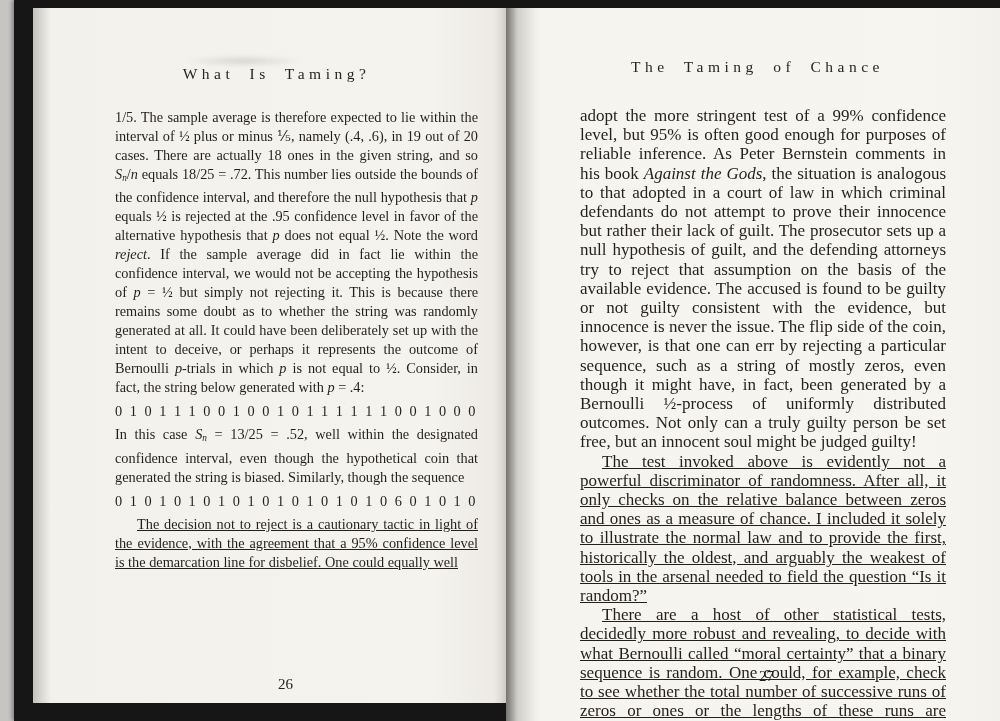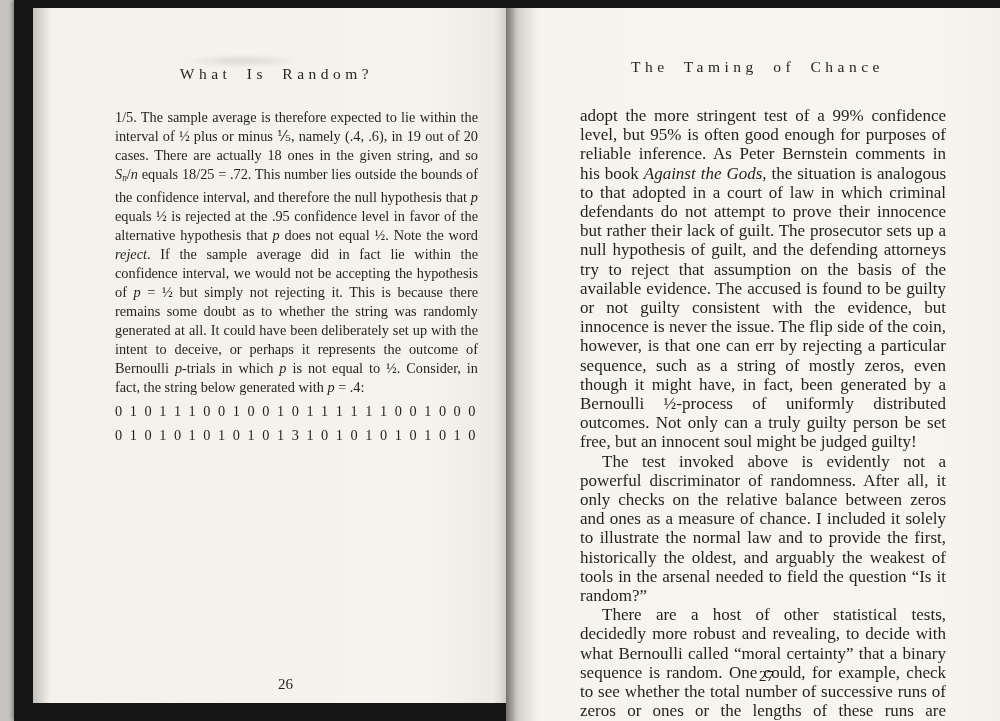--- a/index.html
+++ b/index.html
@@ -74,21 +74,21 @@
   }
   .page-left .page-body {
     left: 82px; top: 100px; width: 363px;
     font-size: 14.3px; line-height: 19px;
   }
   .page-right .page-body {
     left: 74px; top: 98px; width: 366px;
     font-size: 17px; line-height: 19.2px;
   }
   .para { margin: 0; text-align: justify; }
-  .para.indent { text-indent: 22px; }
+  .para.indent { text-indent: 22px; text-decoration: underline; }
   .binary-line {
     text-align: center;
     letter-spacing: 2px;
     margin: 5px 16px 4px 0;
     white-space: nowrap;
   }
   .page-number {
     position: absolute;
     width: 100%;
     text-align: center;
@@ -108,25 +108,27 @@
   sub { font-size: 0.65em; vertical-align: -0.25em; }
 </style>
 </head>
 <body>
 
 <div class="scene">
   <div class="book">
 
     <div class="page page-left">
       <div class="ghost-smudge"></div>
-      <div class="running-head">What Is Random?</div>
+      <div class="running-head">What Is Taming?</div>
       <div class="page-body">
           <div class="para">1/5. The sample average is therefore expected to lie within the interval of ½ plus or minus ⅕, namely (.4, .6), in 19 out of 20 cases. There are actually 18 ones in the given string, and so <i>S</i><sub><i>n</i></sub>/<i>n</i> equals 18/25 = .72. This number lies outside the bounds of the confidence interval, and therefore the null hypothesis that <i>p</i> equals ½ is rejected at the .95 confidence level in favor of the alternative hypothesis that <i>p</i> does not equal ½. Note the word <i>reject</i>. If the sample average did in fact lie within the confidence interval, we would not be accepting the hypothesis of <i>p</i> = ½ but simply not rejecting it. This is because there remains some doubt as to whether the string was randomly generated at all. It could have been deliberately set up with the intent to deceive, or perhaps it represents the outcome of Bernoulli <i>p</i>-trials in which <i>p</i> is not equal to ½. Consider, in fact, the string below generated with <i>p</i> = .4:</div>
           <div class="binary-line">0 1 0 1 1 1 0 0 1 0 0 1 0 1 1 1 1 1 1 0 0 1 0 0 0</div>
-          <div class="binary-line">0 1 0 1 0 1 0 1 0 1 0 1 3 1 0 1 0 1 0 1 0 1 0 1 0</div>
+          <div class="para">In this case <i>S</i><sub><i>n</i></sub> = 13/25 = .52, well within the designated confidence interval, even though the hypothetical coin that generated the string is biased. Similarly, though the sequence</div>
+          <div class="binary-line">0 1 0 1 0 1 0 1 0 1 0 1 0 1 0 1 0 1 0 6 0 1 0 1 0</div>
+          <div class="para indent">The decision not to reject is a cautionary tactic in light of the evidence, with the agreement that a 95% confidence level is the demarcation line for disbelief. One could equally well</div>
         </div>
       <div class="page-number">26</div>
       <div class="left-edge-shade"></div>
       <div class="gutter-shade-left"></div>
     </div>
 
     <div class="page page-right">
       <div class="running-head">The Taming of Chance</div>
       <div class="page-body">
           <div class="para">adopt the more stringent test of a 99% confidence level, but 95% is often good enough for purposes of reliable inference. As Peter Bernstein comments in his book <i>Against the Gods</i>, the situation is analogous to that adopted in a court of law in which criminal defendants do not attempt to prove their innocence but rather their lack of guilt. The prosecutor sets up a null hypothesis of guilt, and the defending attorneys try to reject that assumption on the basis of the available evidence. The accused is found to be guilty or not guilty consistent with the evidence, but innocence is never the issue. The flip side of the coin, however, is that one can err by rejecting a particular sequence, such as a string of mostly zeros, even though it might have, in fact, been generated by a Bernoulli ½-process of uniformly distributed outcomes. Not only can a truly guilty person be set free, but an innocent soul might be judged guilty!</div>

